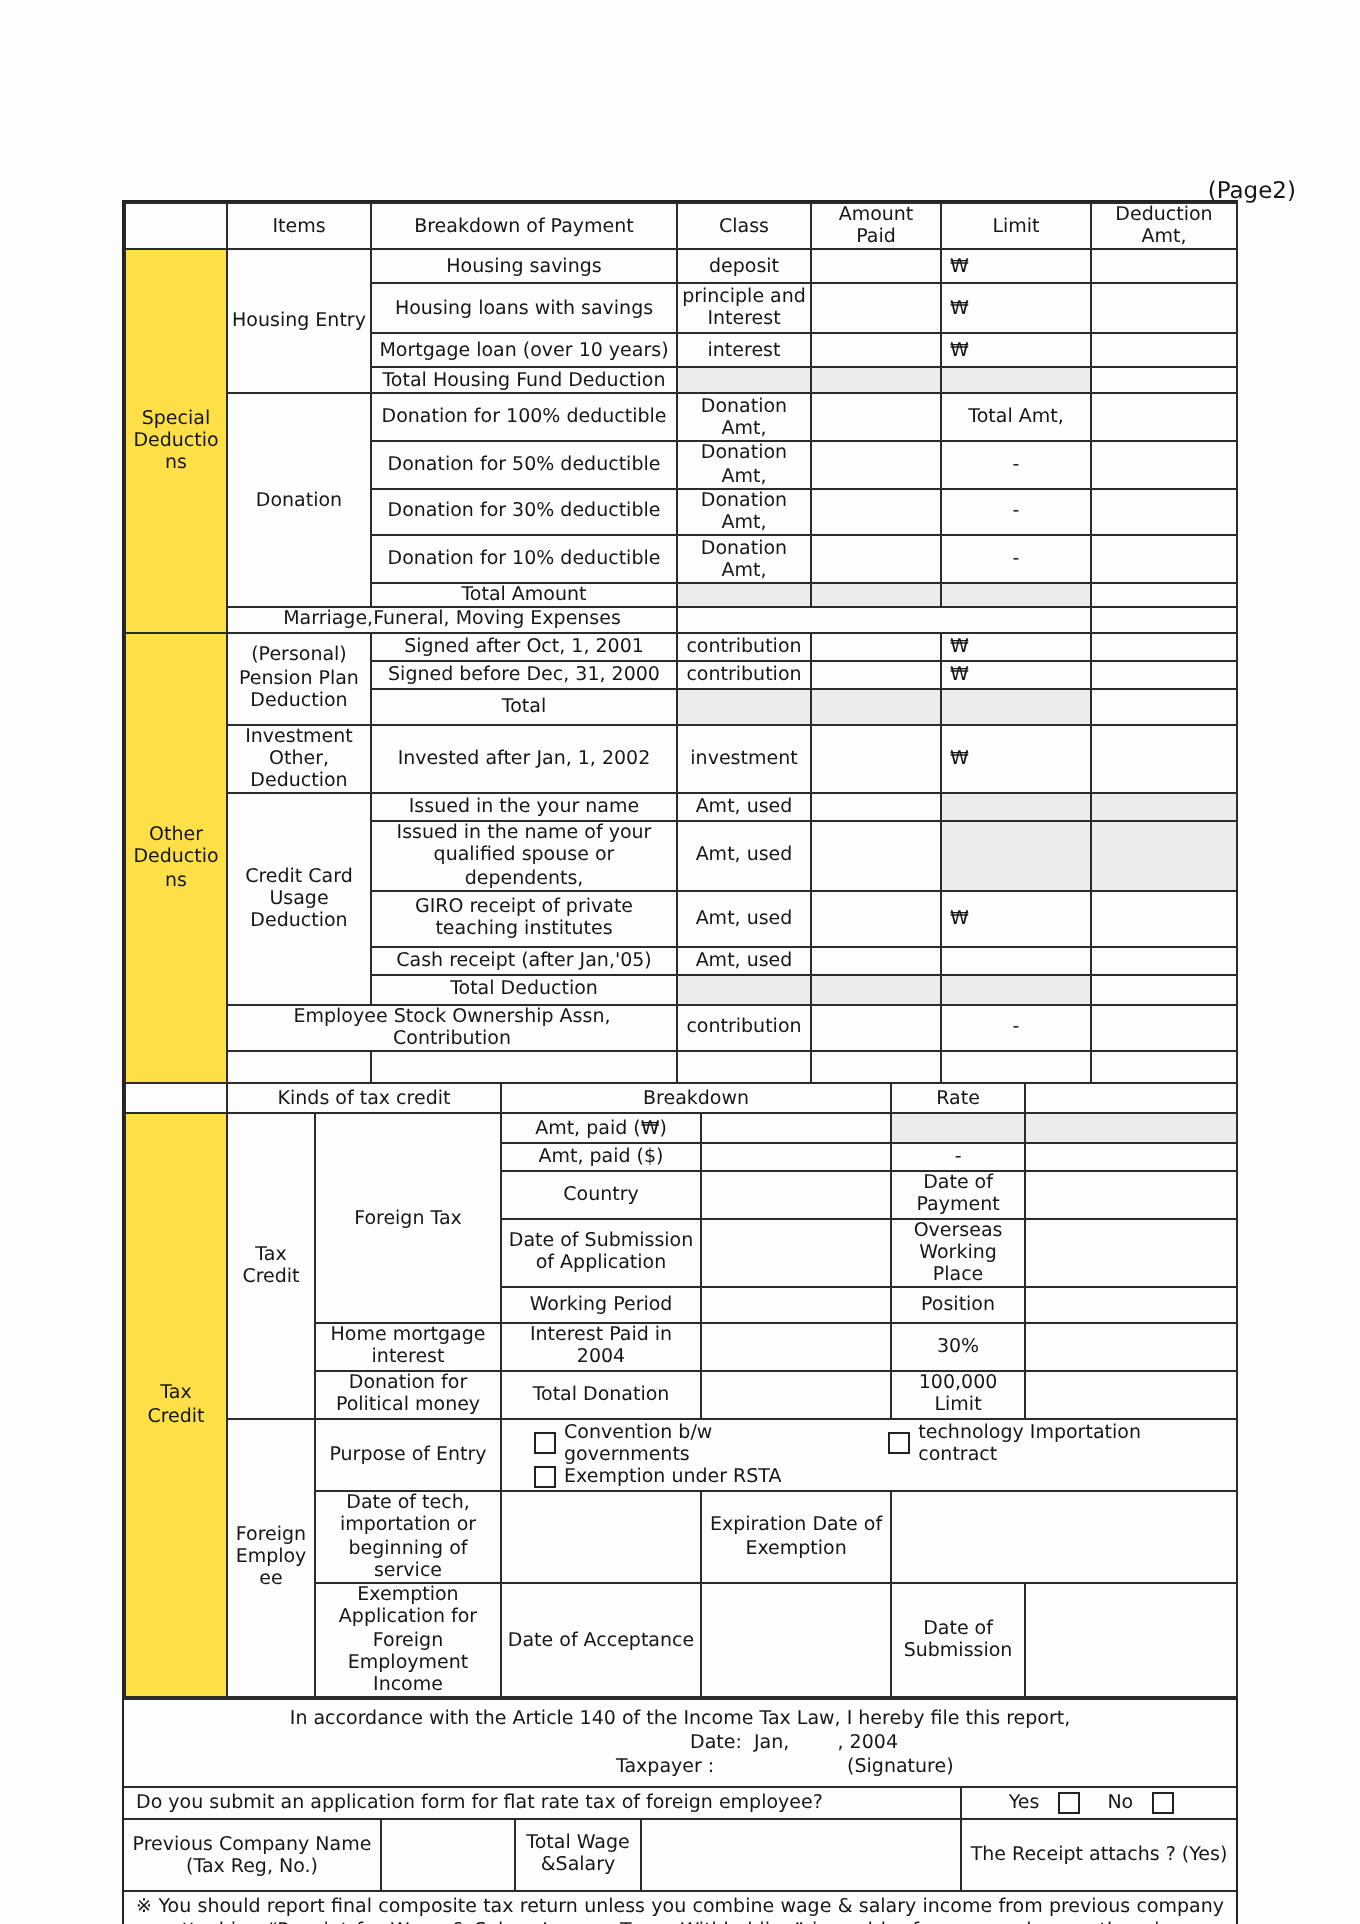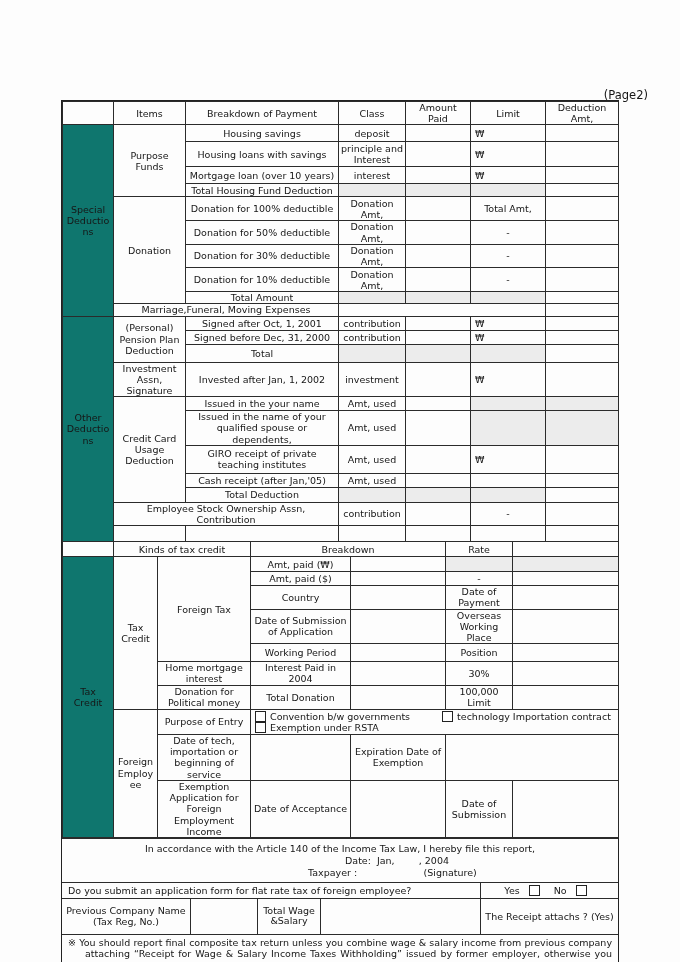--- a/index.html
+++ b/index.html
@@ -5,23 +5,23 @@
   html,body{margin:0;padding:0;background:#e9e9e9;}
   .page{position:relative;width:680px;height:962px;background:#fdfdfd;
         font-family:"DejaVu Sans",sans-serif;font-size:9.5px;color:#161616;overflow:hidden;}
   .pagenum{position:absolute;top:88px;right:32px;font-size:11.5px;}
   .form{position:absolute;left:61px;top:100px;width:558px;box-sizing:border-box;border:1px solid #222;}
   table{border-collapse:collapse;table-layout:fixed;width:556px;}
   td{border:1px solid #2b2b2b;text-align:center;vertical-align:middle;
      padding:0 2px;line-height:1.18;overflow:hidden;word-wrap:break-word;}
   .shade{background:#ececec;}
   .won{text-align:left;padding-left:4px;}
-  .grp{background:#0f766e;}
+  .grp{background:#fde047;}
   .fe{word-break:break-all;}
-  .purpose{text-align:left;padding:1px 4px;}
+  .purpose{text-align:left;padding:1px 16px;}
   .cbline{display:flex;align-items:center;gap:4px;}
   .cbline .opt2{margin-left:28px;}
   .cbx{display:inline-block;width:9px;height:9px;border:1px solid #222;background:#fff;flex:0 0 auto;}
   .brow{display:flex;border-top:1px solid #2b2b2b;box-sizing:border-box;align-items:stretch;}
   .bcell{box-sizing:border-box;border-left:1px solid #2b2b2b;display:flex;
          align-items:center;justify-content:center;text-align:center;padding:1px 3px;}
   .bcell:first-child{border-left:none;}
   .statement{padding:4px 0 1px 0;line-height:12px;}
   .stline1{text-align:center;}
   .stline2{padding-left:283px;white-space:pre;}
@@ -56,21 +56,21 @@
         <td></td>
         <td>Items</td>
         <td>Breakdown of Payment</td>
         <td>Class</td>
         <td>Amount Paid</td>
         <td>Limit</td>
         <td>Deduction Amt,</td>
       </tr>
       <tr style="height:17px">
         <td rowspan="10" class="grp">Special Deductions</td>
-        <td rowspan="4">Purpose Funds</td>
+        <td rowspan="4">Housing Entry</td>
         <td>Housing savings</td>
         <td>deposit</td>
         <td></td>
         <td class="won">₩</td>
         <td></td>
       </tr>
       <tr style="height:25px">
         <td>Housing loans with savings</td>
         <td>principle and Interest</td>
         <td></td>
@@ -150,21 +150,21 @@
         <td></td>
       </tr>
       <tr style="height:18px">
         <td>Total</td>
         <td class="shade"></td>
         <td class="shade"></td>
         <td class="shade"></td>
         <td></td>
       </tr>
       <tr style="height:25px">
-        <td>Investment Assn, Signature</td>
+        <td>Investment Other, Deduction</td>
         <td>Invested after Jan, 1, 2002</td>
         <td>investment</td>
         <td></td>
         <td class="won">₩</td>
         <td></td>
       </tr>
       <tr style="height:14px">
         <td rowspan="5">Credit Card Usage Deduction</td>
         <td>Issued in the your name</td>
         <td>Amt, used</td>

